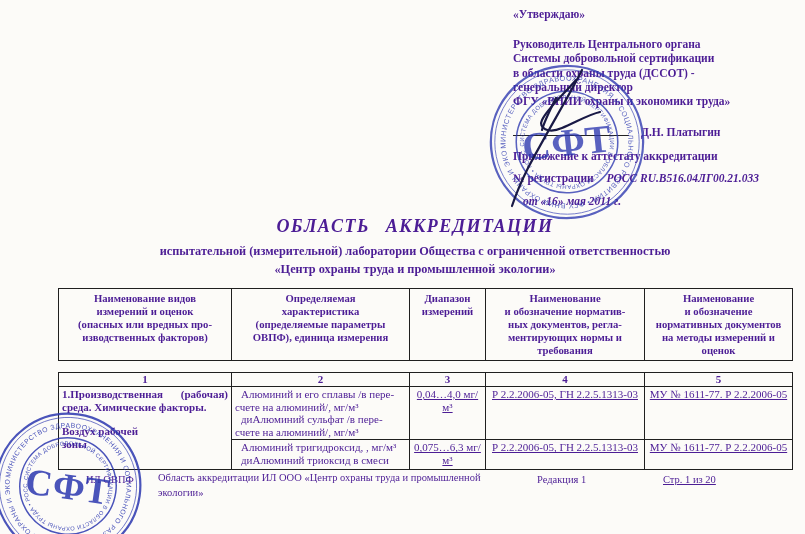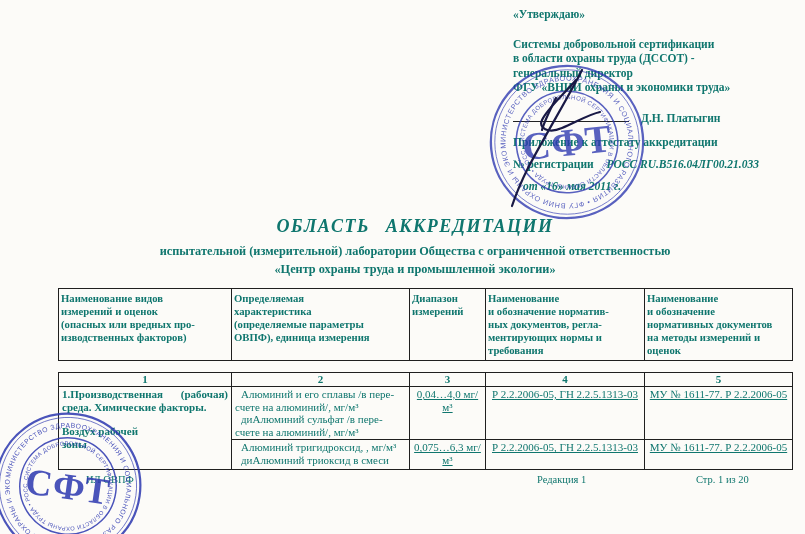--- a/index.html
+++ b/index.html
@@ -1,17 +1,17 @@
 <!DOCTYPE html>
 <html><head>
 <meta charset="utf-8">
 <style>
   html,body{margin:0;padding:0;background:#e9e9e9;}
   .page{position:relative;width:805px;height:534px;background:#fcfbf8;overflow:hidden;
-        font-family:"Liberation Serif",serif;color:#0f766e;}
+        font-family:"Liberation Serif",serif;color:#4c1d95;}
 
   
   .approval{position:absolute;left:513px;top:7px;width:292px;font-weight:bold;
             font-size:11.5px;line-height:14.2px;z-index:2;}
   .utv{margin:0 0 16px 0;}
   .sig-row{margin-top:16px;height:16px;white-space:nowrap;}
   .sig-line{display:inline-block;width:116px;border-bottom:1.5px solid #222;height:11px;}
   .sig-name{margin-left:12px;}
   .attach{margin-top:9px;}
   .reg{margin-top:8px;}
@@ -21,52 +21,53 @@
   
   .title{position:absolute;left:30px;top:216px;width:770px;text-align:center;font-weight:bold;z-index:2;}
   .t1{font-size:18px;letter-spacing:1.5px;word-spacing:10px;font-style:italic;}
   .t2{font-size:12.3px;margin-top:7px;}
   .t3{font-size:12.3px;margin-top:3px;}
 
   
   table{border-collapse:collapse;table-layout:fixed;position:absolute;left:58px;z-index:2;}
   td{border:1.6px solid #1f1f1f;overflow:hidden;}
   .thead-table{top:288px;width:734px;}
-  .thead-table td{font-weight:bold;font-size:10.7px;line-height:13.1px;text-align:left;
+  .thead-table td{font-weight:bold;font-size:10.7px;line-height:13.1px;text-align:center;
                   vertical-align:top;padding:3px 2px;height:61px;white-space:pre-line;}
   .body-table{top:372px;width:734px;}
   .body-table td{vertical-align:top;font-size:11px;line-height:12.6px;padding:1px 3px;}
   .body-table .nums td{font-weight:bold;text-align:center;font-size:11px;height:13px;padding:0;line-height:13px;}
   .r1 td{height:42px;}
   .r2 td{height:27px;}
   .factor-cell{font-weight:bold;text-align:justify;padding:2px 4px;font-size:11px;line-height:13.4px;}
   .factor-secondary{margin-top:12px;white-space:pre-line;text-align:left;}
   .char-item{text-indent:6px;}
   .range-cell,.norm-cell,.method-cell{text-align:center;text-decoration:underline;}
 
   
   .footer-item{position:absolute;font-size:10.5px;line-height:15px;z-index:2;}
   .f-code{left:86px;top:472px;}
   .f-desc{left:158px;top:470px;width:338px;}
   .f-rev{left:537px;top:472px;}
-  .f-page{left:696px;top:472px;}
+  .f-page{left:663px;top:472px;text-decoration:underline;}
 
   
   .stamp{position:absolute;pointer-events:none;}
   .stamp1{left:487px;top:62px;width:160px;height:160px;z-index:3;transform:rotate(-6deg);opacity:.78;}
   .stamp2{left:-8px;top:410px;width:152px;height:152px;z-index:5;transform:rotate(8deg);opacity:.85;}
   .sig-ink{position:absolute;left:498px;top:64px;width:150px;height:155px;z-index:4;pointer-events:none;}
 </style>
 </head>
 <body>
 
 <div class="page">
 
   <div class="approval">
     <div class="utv">«Утверждаю»</div>
+    <div>Руководитель Центрального органа</div>
     <div>Системы добровольной сертификации</div>
     <div>в области охраны труда (ДССОТ)  -</div>
     <div>генеральный директор</div>
     <div>ФГУ «ВНИИ охраны и экономики труда»</div>
     <div class="sig-row">
       <span class="sig-line"></span><span class="sig-name">Д.Н. Платыгин</span>
     </div>
     <div class="attach">Приложение к аттестату аккредитации</div>
     <div class="reg">
       <span>№ регистрации </span><span class="num">РОСС RU.В516.04ЛГ00.21.033</span>
@@ -175,20 +176,21 @@
         <div class="char-item">диАлюминий триоксид в смеси</div>
       </td>
       <td class="range-cell">0,075…6,3 мг/м³</td>
       <td class="norm-cell">Р 2.2.2006-05, ГН 2.2.5.1313-03</td>
       <td class="method-cell">МУ № 1611-77. Р 2.2.2006-05</td>
     </tr>
   </tbody>
     </table>
 
   <div class="footer-item f-code">ИЛ ОВПФ</div>
+  <div class="footer-item f-desc">Область аккредитации ИЛ ООО «Центр охраны труда и промышленной экологии»</div>
   <div class="footer-item f-rev">Редакция 1</div>
   <div class="footer-item f-page">Стр. 1 из 20</div>
 
   <svg class="stamp stamp2" viewBox="0 0 164 164">
     <g fill="none" stroke="#2c37b0">
       <circle cx="82" cy="82" r="78" stroke-width="2.4"></circle>
       <circle cx="82" cy="82" r="74" stroke-width="0.8"></circle>
       <circle cx="82" cy="82" r="52" stroke-width="1.6"></circle>
     </g>
     <path id="o2" d="M19,82 a63,63 0 1,1 126,0 a63,63 0 1,1 -126,0" fill="none"></path>

